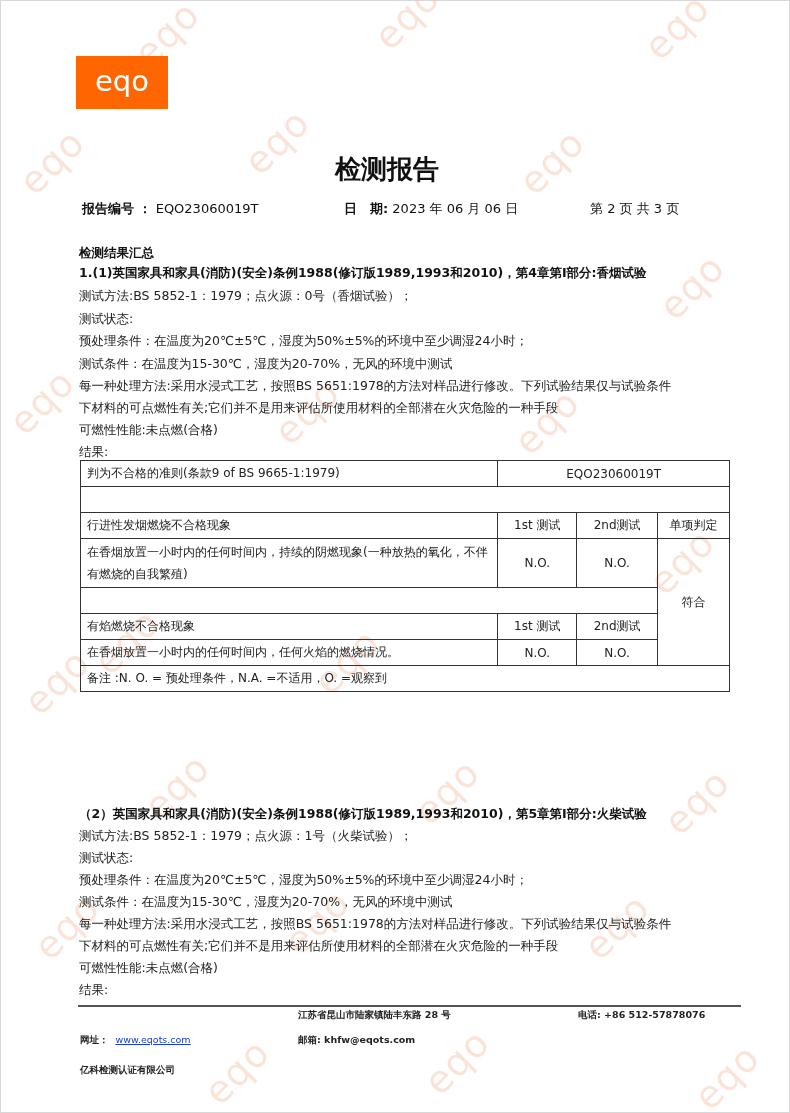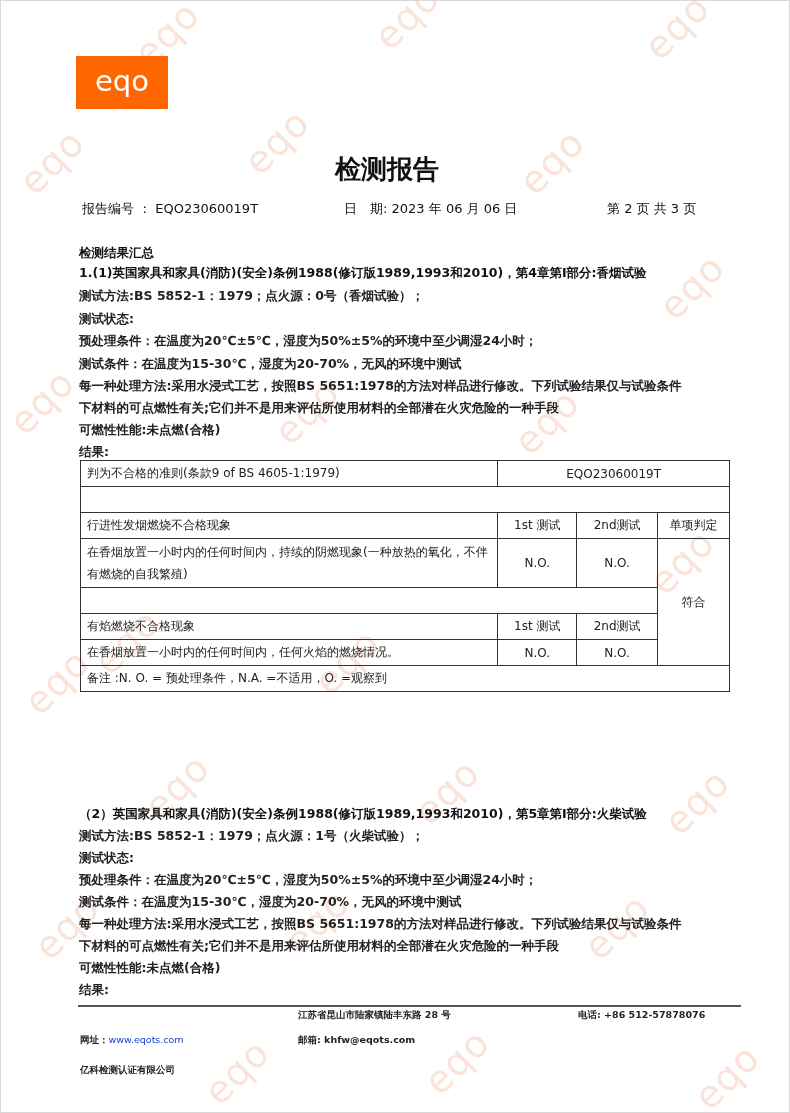--- a/index.html
+++ b/index.html
@@ -6,29 +6,29 @@
   body { width:790px; height:1113px; background:#ffffff; position:relative; overflow:hidden;
          font-family:"DejaVu Sans","Liberation Sans",sans-serif; color:#222; }
   .page { position:absolute; left:0; top:0; width:788px; height:1111px; border:1px solid #d8d8d8; background:#fff; }
   .wm { position:absolute; font-family:"DejaVu Sans",sans-serif; font-size:38px; color:#f4c4ae; opacity:0.45;
         transform:rotate(-45deg); letter-spacing:1px; pointer-events:none; }
   .logo { position:absolute; left:76px; top:56px; width:92px; height:53px; background:#ff6600;
           display:flex; align-items:center; justify-content:center; }
   .logo span { color:#fff; font-family:"DejaVu Sans",sans-serif; font-size:29px; letter-spacing:0px; margin-top:-4px; }
   .title { position:absolute; left:0; width:774px; top:152px; text-align:center; font-size:26px; font-weight:bold; color:#111; }
   .meta { position:absolute; top:200px; font-size:13px; color:#111; }
-  .meta b { font-weight:normal; }
-  .line { position:absolute; left:79px; font-size:12.5px; color:#222; white-space:nowrap;font-weight:bold; }
+  .meta b { font-weight:bold; }
+  .line { position:absolute; left:79px; font-size:12.5px; color:#222; white-space:nowrap; }
   .bold { font-weight:bold; color:#111; }
   table.res { position:absolute; left:80px; top:460px; width:650px; border-collapse:collapse; font-size:12px; }
   table.res td { border:1.5px solid #333; padding:0 6px; height:25px; color:#222; }
   table.res td.c { text-align:center; }
   .footer-line { position:absolute; left:78px; top:1005px; width:663px; height:1.5px; background:#555; }
   .foot { position:absolute; font-size:9.5px; color:#222; font-weight:bold; }
-  .foot a { color:#1a3fd0; font-weight:normal; }
+  .foot a { color:#1a3fd0; text-decoration:underline; font-weight:normal;margin-left:7px; }
 </style>
 </head>
 <body>
 
 <div class="page"></div>
 
 <div class="wm" style="left:130px;top:12px;">eqo</div>
 <div class="wm" style="left:370px;top:-5px;">eqo</div>
 <div class="wm" style="left:640px;top:5px;">eqo</div>
 <div class="wm" style="left:15px;top:140px;">eqo</div>
@@ -59,21 +59,21 @@
 <div class="title">检测报告</div>
 
 <div class="meta" style="left:82px;">
   <b>报告编号 ：</b>
   <span>EQO23060019T</span>
 </div>
 <div class="meta" style="left:344px;">
   <b>日　期:</b>
   <span>2023 年 06 月 06 日</span>
 </div>
-<div class="meta" style="left:607px;">第 2 页 共 3 页</div>
+<div class="meta" style="left:590px;">第 2 页 共 3 页</div>
 
 <div class="line bold" style="top:245px;">检测结果汇总</div>
 <div class="line bold" style="top:265px;">1.(1)英国家具和家具(消防)(安全)条例1988(修订版1989,1993和2010)，第4章第I部分:香烟试验</div>
 <div class="line" style="top:288px;">测试方法:BS 5852-1：1979；点火源：0号（香烟试验）；</div>
 <div class="line" style="top:311px;">测试状态:</div>
 <div class="line" style="top:333px;">预处理条件：在温度为20℃±5℃，湿度为50%±5%的环境中至少调湿24小时；</div>
 <div class="line" style="top:356px;">测试条件：在温度为15-30℃，湿度为20-70%，无风的环境中测试</div>
 <div class="line" style="top:378px;">每一种处理方法:采用水浸式工艺，按照BS 5651:1978的方法对样品进行修改。下列试验结果仅与试验条件</div>
 <div class="line" style="top:400px;">下材料的可点燃性有关;它们并不是用来评估所使用材料的全部潜在火灾危险的一种手段</div>
 <div class="line" style="top:422px;">可燃性性能:未点燃(合格)</div>
@@ -81,21 +81,21 @@
 
 <table class="res">
   <colgroup>
     <col style="width:418px">
       <col style="width:79px">
       <col style="width:81px">
       <col style="width:72px">
   </colgroup>
   <tbody>
       <tr>
-    <td>判为不合格的准则(条款9 of BS 4605-1:1979)</td>
+    <td>判为不合格的准则(条款9 of BS 9665-1:1979)</td>
     <td colspan="3" class="c">EQO23060019T</td>
   </tr>
   <tr>
     <td colspan="4"></td>
   </tr>
   <tr>
     <td>行进性发烟燃烧不合格现象</td>
     <td class="c">1st  测试</td>
     <td class="c">2nd测试</td>
     <td class="c">单项判定</td>

